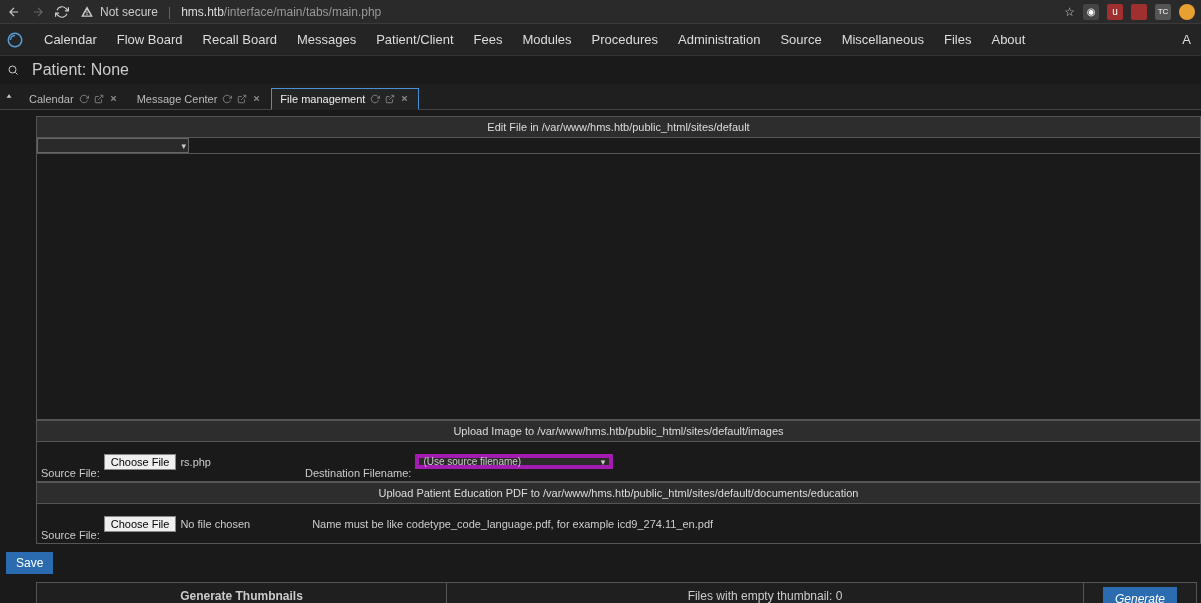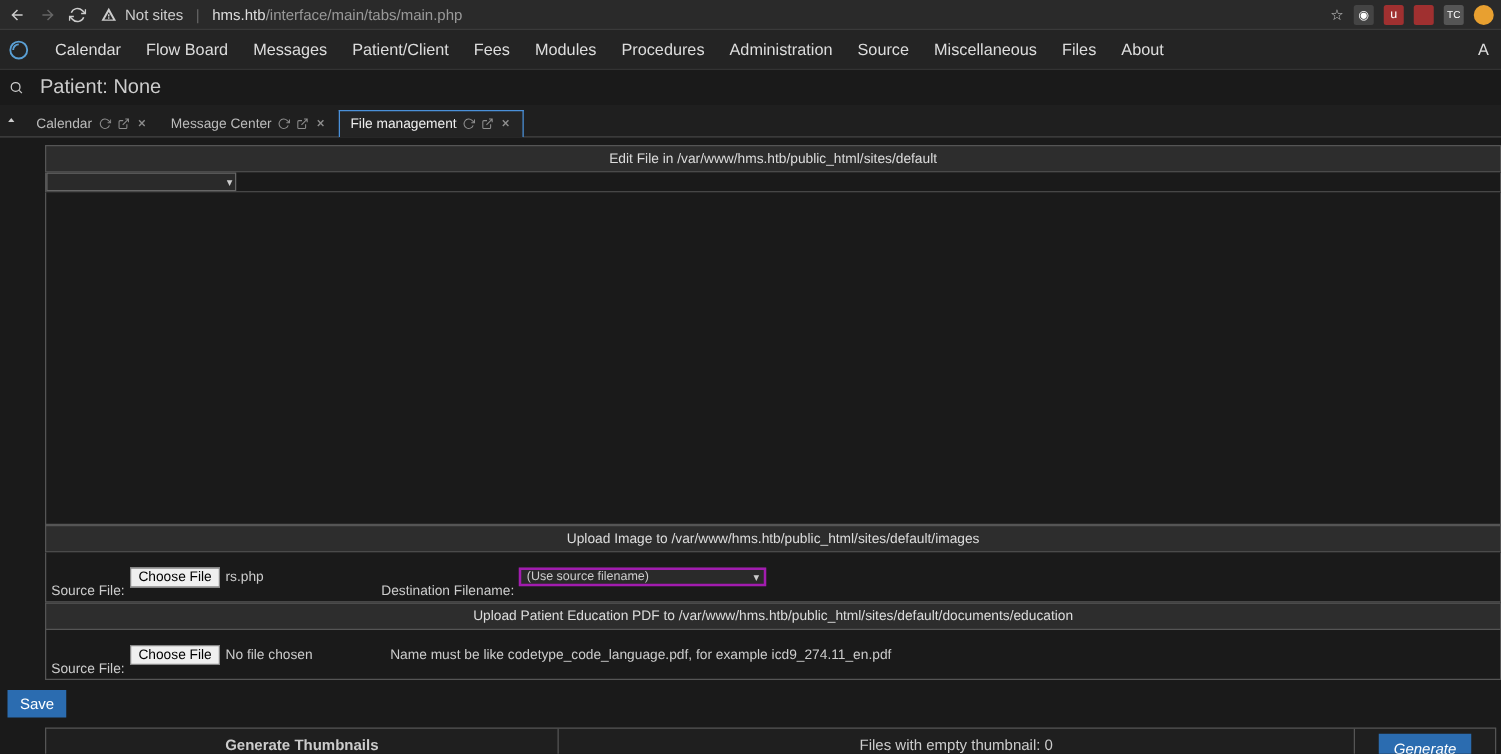--- a/index.html
+++ b/index.html
@@ -40,21 +40,21 @@
 .file-select-row { border: 1px solid #555; border-top: none; background: #1a1a1a; }
 .file-select { width: 152px; height: 15px; background: #2a2a2a; border: 1px solid #666; font-size: 10px; color: #ccc; padding: 0 2px; display: flex; align-items: center; justify-content: flex-end; }
 .file-select::after { content: "▾"; font-size: 9px; }
 .editor-area { height: 266px; border: 1px solid #555; border-top: none; background: #1a1a1a; }
 
 .form-row { display: flex; align-items: center; border: 1px solid #555; border-top: none; background: #1a1a1a; padding: 2px 4px; font-size: 11px; gap: 4px; }
 .form-row .label { color: #ccc; margin-top: 23px; }
 .choose-btn { background: #efefef; color: #000; border: 1px solid #888; padding: 1px 6px; font-size: 11px; cursor: pointer; }
 .file-status { color: #ccc; font-size: 11px; }
 .dest-block { margin-left: 90px; display: flex; align-items: center; gap: 4px; }
-.dest-select { width: 198px; height: 15px; background: #2a2a2a; border: 2px solid #a21caf; font-size: 10px; color: #ccc; padding: 0 4px; display: flex; align-items: center; justify-content: space-between; }
+.dest-select { width: 198px; height: 15px; background: #2a2a2a; border: 4px solid #a21caf; font-size: 10px; color: #ccc; padding: 0 4px; display: flex; align-items: center; justify-content: space-between; }
 .dest-select::after { content: "▾"; font-size: 9px; }
 .note-text { color: #ccc; font-size: 11px; margin-left: 58px; }
 
 .save-row { padding: 8px 0 8px 0; margin-left: -30px; }
 .save-btn { background: #2b6cb0; color: #fff; border: none; padding: 4px 10px; font-size: 12px; cursor: pointer; }
 
 .thumb-row { display: flex; border: 1px solid #555; background: #1f1f1f; margin-right: 4px; }
 .thumb-cell-1 { flex: 0 0 410px; text-align: center; font-weight: bold; padding: 6px 0; font-size: 12px; border-right: 1px solid #555; }
 .thumb-cell-2 { flex: 1; text-align: center; padding: 6px 0; font-size: 12px; border-right: 1px solid #555; }
 .thumb-cell-3 { flex: 0 0 112px; display: flex; align-items: center; justify-content: center; padding: 4px; }
@@ -81,21 +81,21 @@
       <svg width="14" height="14" viewBox="0 0 24 24" fill="none" stroke="#ccc" stroke-width="2">
           <path d="M23 4v6h-6M1 20v-6h6"></path>
           <path d="M3.51 9a9 9 0 0114.85-3.36L23 10M1 14l4.64 4.36A9 9 0 0020.49 15"></path>
         </svg>
     </span>
   </div>
   <div class="security-badge">
     <svg width="14" height="14" viewBox="0 0 24 24" fill="#ccc">
         <path d="M12 2L2 20h20L12 2zm0 6l6 10H6l6-10zm-1 3v3h2v-3h-2zm0 4v2h2v-2h-2z"></path>
       </svg>
-    <span>Not sites</span>
+    <span>Not secure</span>
   </div>
   <span style="color:#666;">|</span>
   <div class="url-text">
     <span class="url-host">hms.htb</span><span>/interface/main/tabs/main.php</span>
   </div>
   <div class="browser-right">
     <span style="color:#ccc;">☆</span>
     <span class="ext-icon" style="background:#444;color:#fff;">◉</span>
     <span class="ext-icon" style="background:#a03030;color:#fff;">u</span>
     <span class="ext-icon" style="background:#a03030;"></span>
@@ -107,20 +107,21 @@
 <div class="top-nav">
   <span class="logo-icon">
     <svg width="18" height="18" viewBox="0 0 24 24" fill="none" stroke="#5a9fd4" stroke-width="2">
         <circle cx="12" cy="12" r="9"></circle>
         <path d="M6 12a6 6 0 016-6"></path>
       </svg>
   </span>
   <div id="nav-items" style="display:flex;height:100%;">
       <div class="nav-item">Calendar</div>
       <div class="nav-item">Flow Board</div>
+      <div class="nav-item">Recall Board</div>
       <div class="nav-item">Messages</div>
       <div class="nav-item">Patient/Client</div>
       <div class="nav-item">Fees</div>
       <div class="nav-item">Modules</div>
       <div class="nav-item">Procedures</div>
       <div class="nav-item">Administration</div>
       <div class="nav-item">Source</div>
       <div class="nav-item">Miscellaneous</div>
       <div class="nav-item">Files</div>
       <div class="nav-item">About</div>

